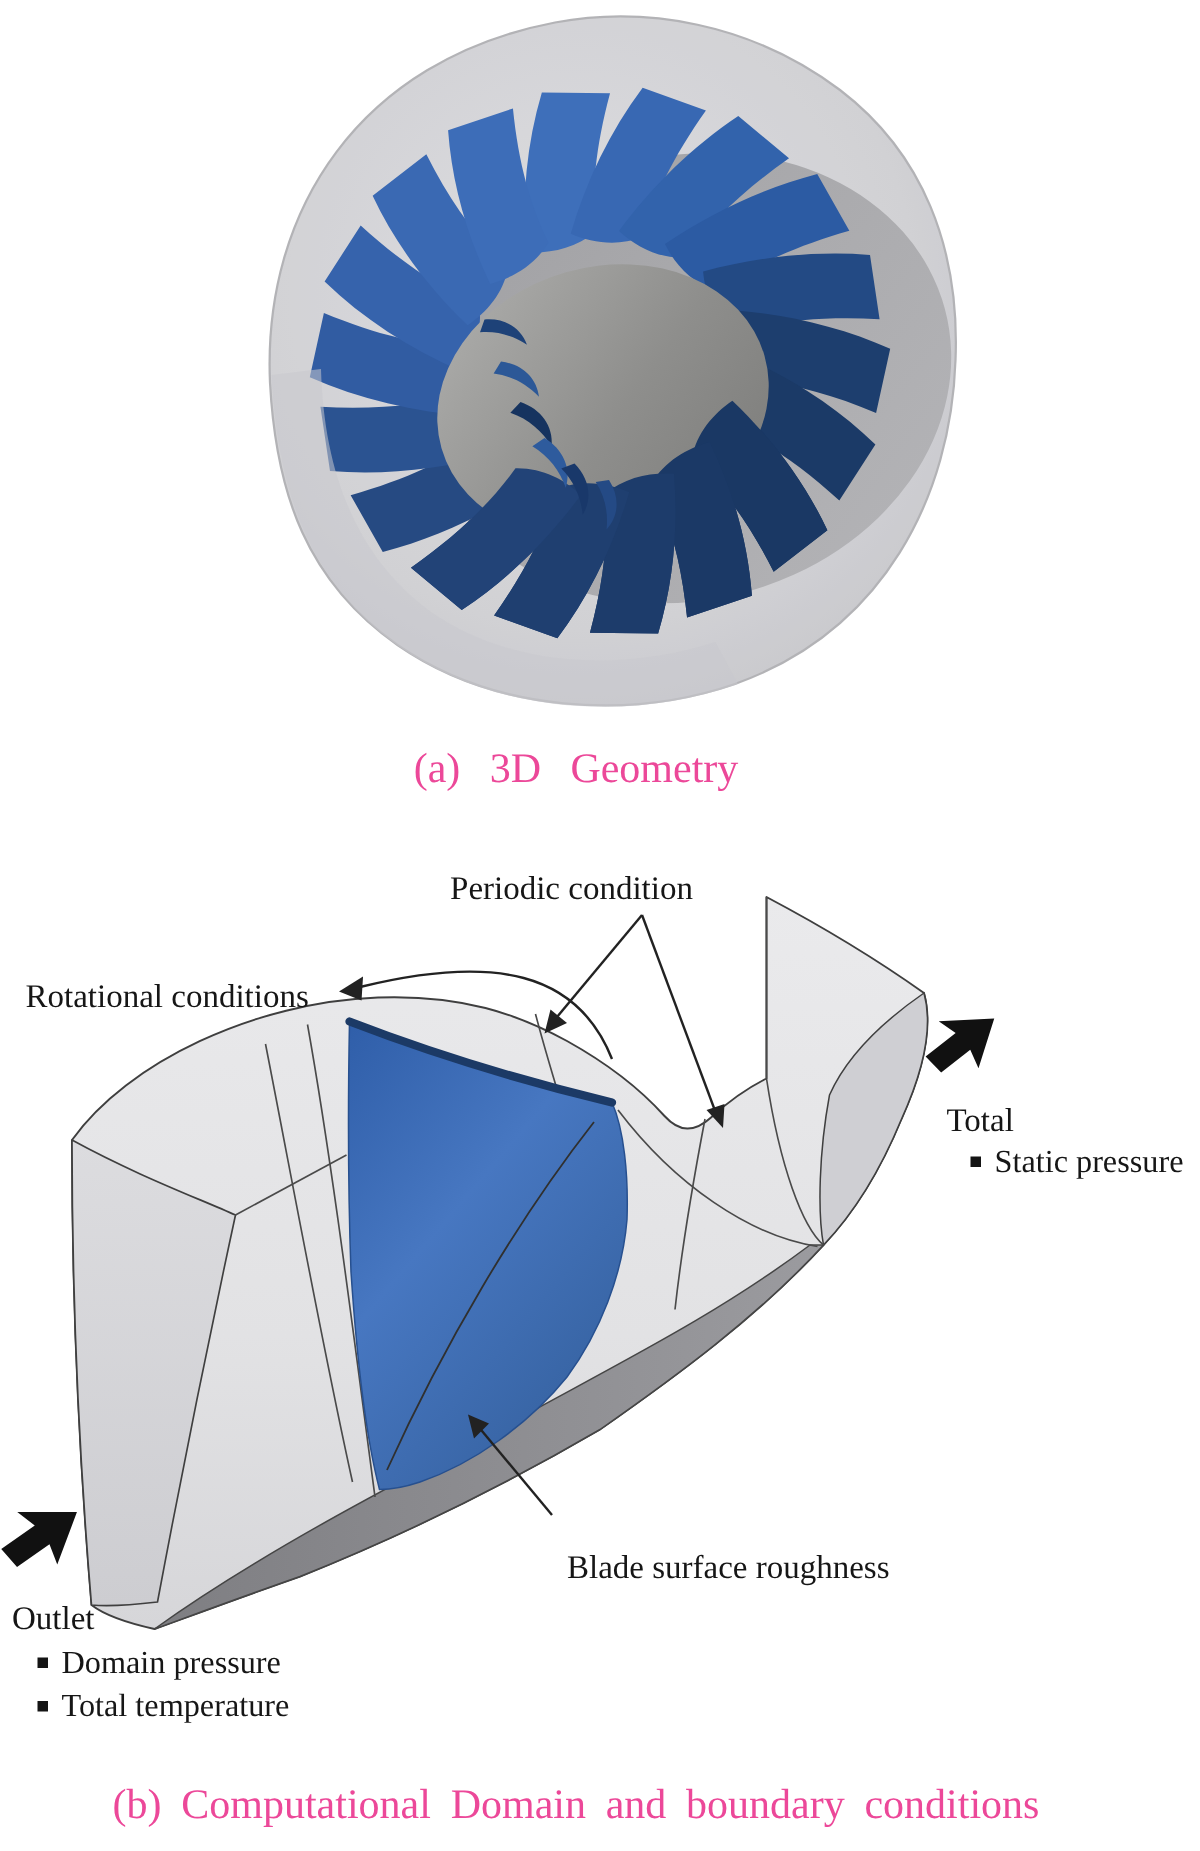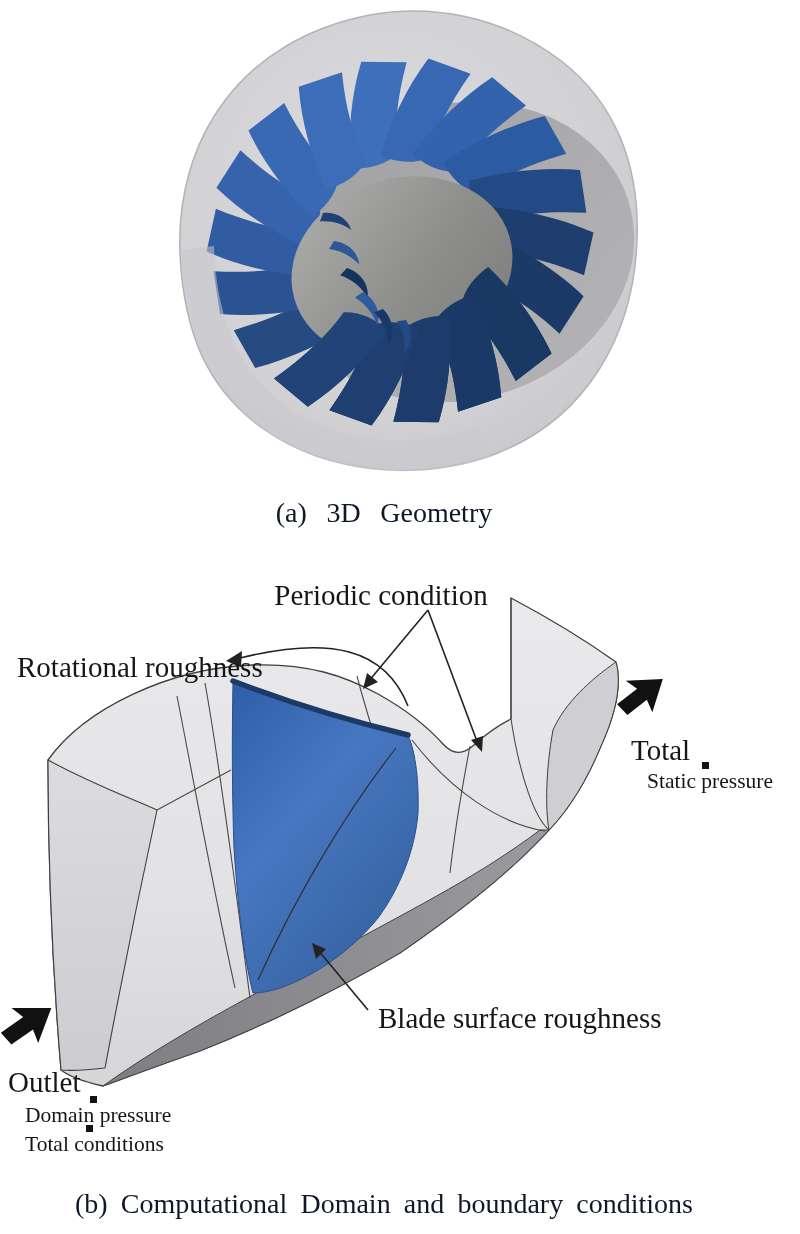--- a/index.html
+++ b/index.html
@@ -1,22 +1,22 @@
 <!DOCTYPE html>
 <html><head>
 <meta charset="utf-8">
 <style>
   html,body{margin:0;padding:0;background:#ffffff;}
   body{width:800px;height:1234px;position:relative;font-family:"Liberation Serif","DejaVu Serif",serif;color:#141414;overflow:hidden;}
   .abs{position:absolute;}
   svg{display:block;}
-  .lbl{font-size:29px;line-height:1.15;white-space:nowrap;color:#161616;}
-  .bullet-row{display:flex;align-items:center;white-space:nowrap;font-size:21.5px;color:#161616;flex-direction:column;}
+  .lbl{font-size:22px;line-height:1.15;white-space:nowrap;color:#161616;}
+  .bullet-row{display:flex;align-items:center;white-space:nowrap;font-size:21.5px;color:#161616;}
   .bullet-sq{width:7px;height:7px;background:#141414;display:inline-block;margin-right:9px;flex:0 0 auto;}
-  .caption{width:768px;text-align:center;font-size:28px;color:#0f172a;}
+  .caption{width:768px;text-align:center;font-size:28px;color:#ec4899;}
   .cap-a{word-spacing:0.45em;}
   .cap-b{word-spacing:0.22em;text-align:center;}
 </style>
 </head>
 <body>
 
 <svg class="abs" style="left:0;top:0" width="800" height="488" viewBox="0 0 800 488">
   <defs>
     <radialGradient id="gCase" cx="45%" cy="40%" r="70%">
       <stop offset="0%" stop-color="#d9d9dc"></stop>
@@ -182,33 +182,33 @@
       <polygon points="312,365 326,371 316,381" stroke="none"></polygon>
     </g>
   </g>
 
   <use href="#block-arrow" transform="translate(641,117) rotate(-38) scale(0.82)" fill="#111111"></use>
   <use href="#block-arrow" transform="translate(27,446) rotate(-35) scale(0.88)" fill="#111111"></use>
 </svg>
 
 <div class="abs lbl" style="left:270px;top:579px;width:222px;text-align:center">Periodic condition</div>
 
-<div class="abs lbl" style="left:17px;top:651px">Rotational roughness</div>
+<div class="abs lbl" style="left:17px;top:651px">Rotational conditions</div>
 
 <div class="abs lbl" style="left:631px;top:734px">Total</div>
 <div class="abs bullet-row" style="left:647px;top:762px">
   <span class="bullet-sq"></span>
   <span>Static pressure</span>
 </div>
 
 <div class="abs lbl" style="left:8px;top:1066px">Outlet</div>
 <div class="abs bullet-row" style="left:25px;top:1096px">
   <span class="bullet-sq"></span>
   <span>Domain pressure</span>
 </div>
 <div class="abs bullet-row" style="left:25px;top:1125px">
   <span class="bullet-sq"></span>
-  <span>Total conditions</span>
+  <span>Total temperature</span>
 </div>
 
-<div class="abs lbl" style="left:378px;top:1002px">Blade surface roughness</div>
+<div class="abs lbl" style="left:378px;top:1032px">Blade surface roughness</div>
 
 <div class="abs caption cap-b" style="top:1188px;left:0">(b) Computational Domain and boundary conditions</div>
 
 </body></html>

